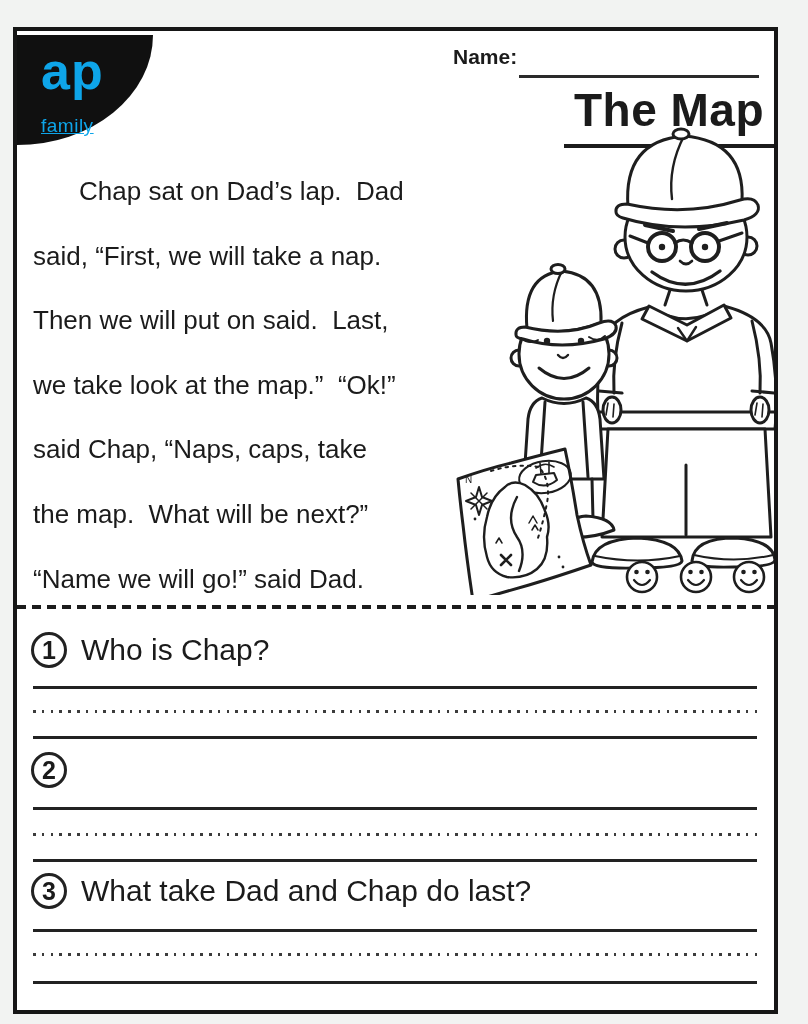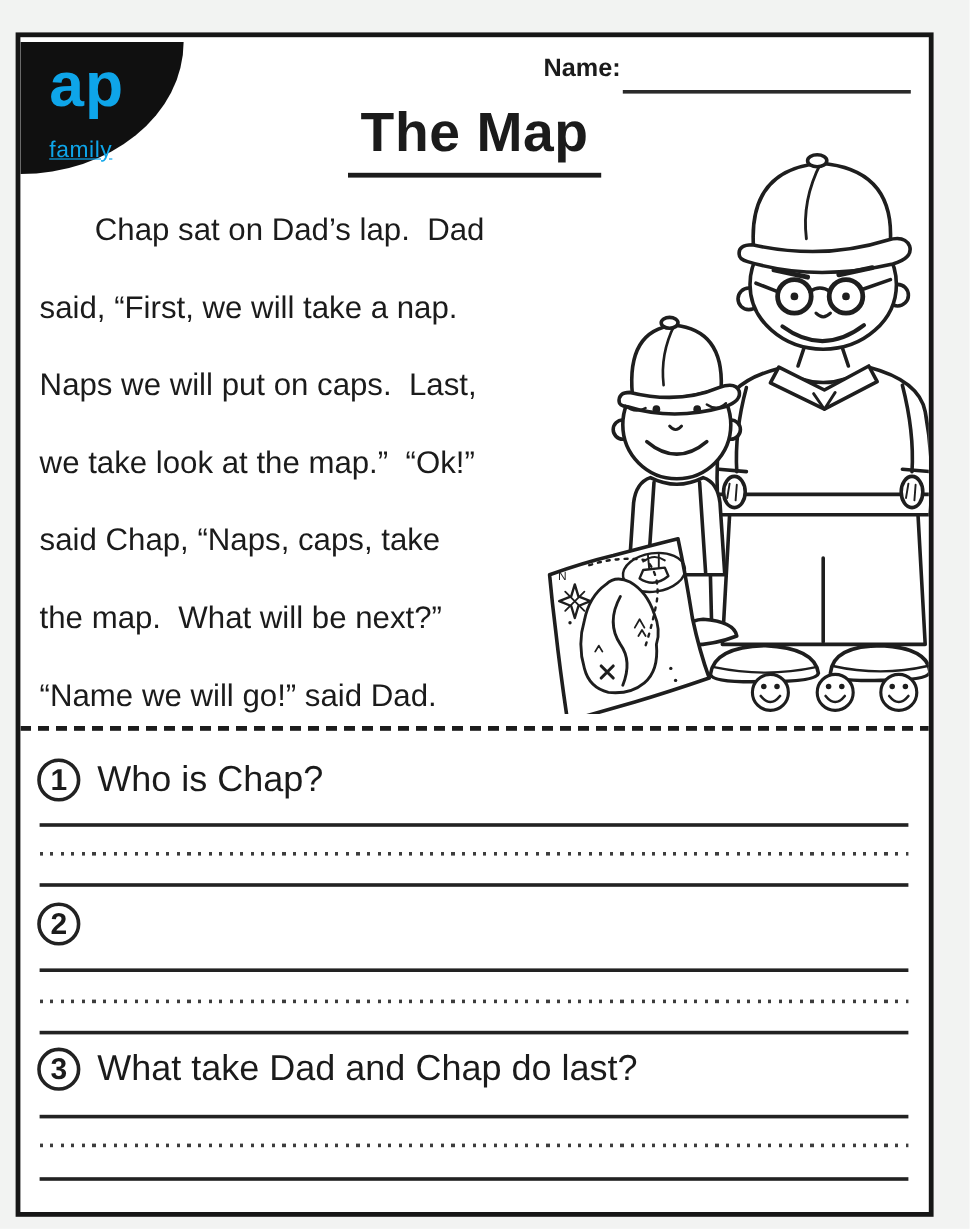--- a/index.html
+++ b/index.html
@@ -18,21 +18,21 @@
     position:absolute;left:0;top:4px;width:136px;height:110px;
     background:#101010;border-bottom-right-radius:100% 100%;
     padding:10px 0 0 24px;box-sizing:border-box;color:#0ea5e9;
   }
   .badge-ap{font-size:52px;font-weight:bold;line-height:1.0;letter-spacing:1px;}
   .badge-family{font-size:19px;margin-top:18px;letter-spacing:.5px;text-decoration:underline;}
   
   .name-label{position:absolute;left:436px;top:14px;font-size:21px;font-weight:bold;}
   .name-line{position:absolute;left:502px;top:44px;width:240px;height:3px;background:#2a2a2a;}
   
-  .title-wrap{position:absolute;left:0;top:52px;width:757px;text-align:center;}
+  .title-wrap{position:absolute;left:0;top:52px;width:757px;text-align:right;}
   .title{
     display:inline-block;font-size:46px;font-weight:bold;letter-spacing:.5px;
     border-bottom:4px solid #1c1c1c;padding:0 10px 7px;
   }
   
   .passage{position:absolute;left:16px;top:128px;width:470px;}
   .pline{height:64.6px;line-height:64.6px;font-size:26px;white-space:pre;}
   .pline.indent{padding-left:46px;}
   
   .illus{position:absolute;left:424px;top:94px;}
@@ -70,21 +70,21 @@
   <span class="name-label">Name:</span>
   <span class="name-line"></span>
 
   <div class="title-wrap">
     <span class="title">The Map</span>
   </div>
 
   <div class="passage">
     <div class="pline indent">Chap sat on Dad’s lap.  Dad</div>
     <div class="pline">said, “First, we will take a nap.</div>
-    <div class="pline">Naps we will put on caps.  Last,</div>
+    <div class="pline">Then we will put on said.  Last,</div>
     <div class="pline">we take look at the map.”  “Ok!”</div>
     <div class="pline">said Chap, “Naps, caps, take</div>
     <div class="pline">the map.  What will be next?”</div>
     <div class="pline">“Name we will go!” said Dad.</div>
   </div>
 
   <svg class="illus" width="336" height="470" viewBox="0 0 336 470" fill="none" stroke="#1e1e1e" stroke-width="3" stroke-linecap="round" stroke-linejoin="round">
 
     <g>
       <circle cx="183" cy="124" r="9" fill="#fff"></circle>

